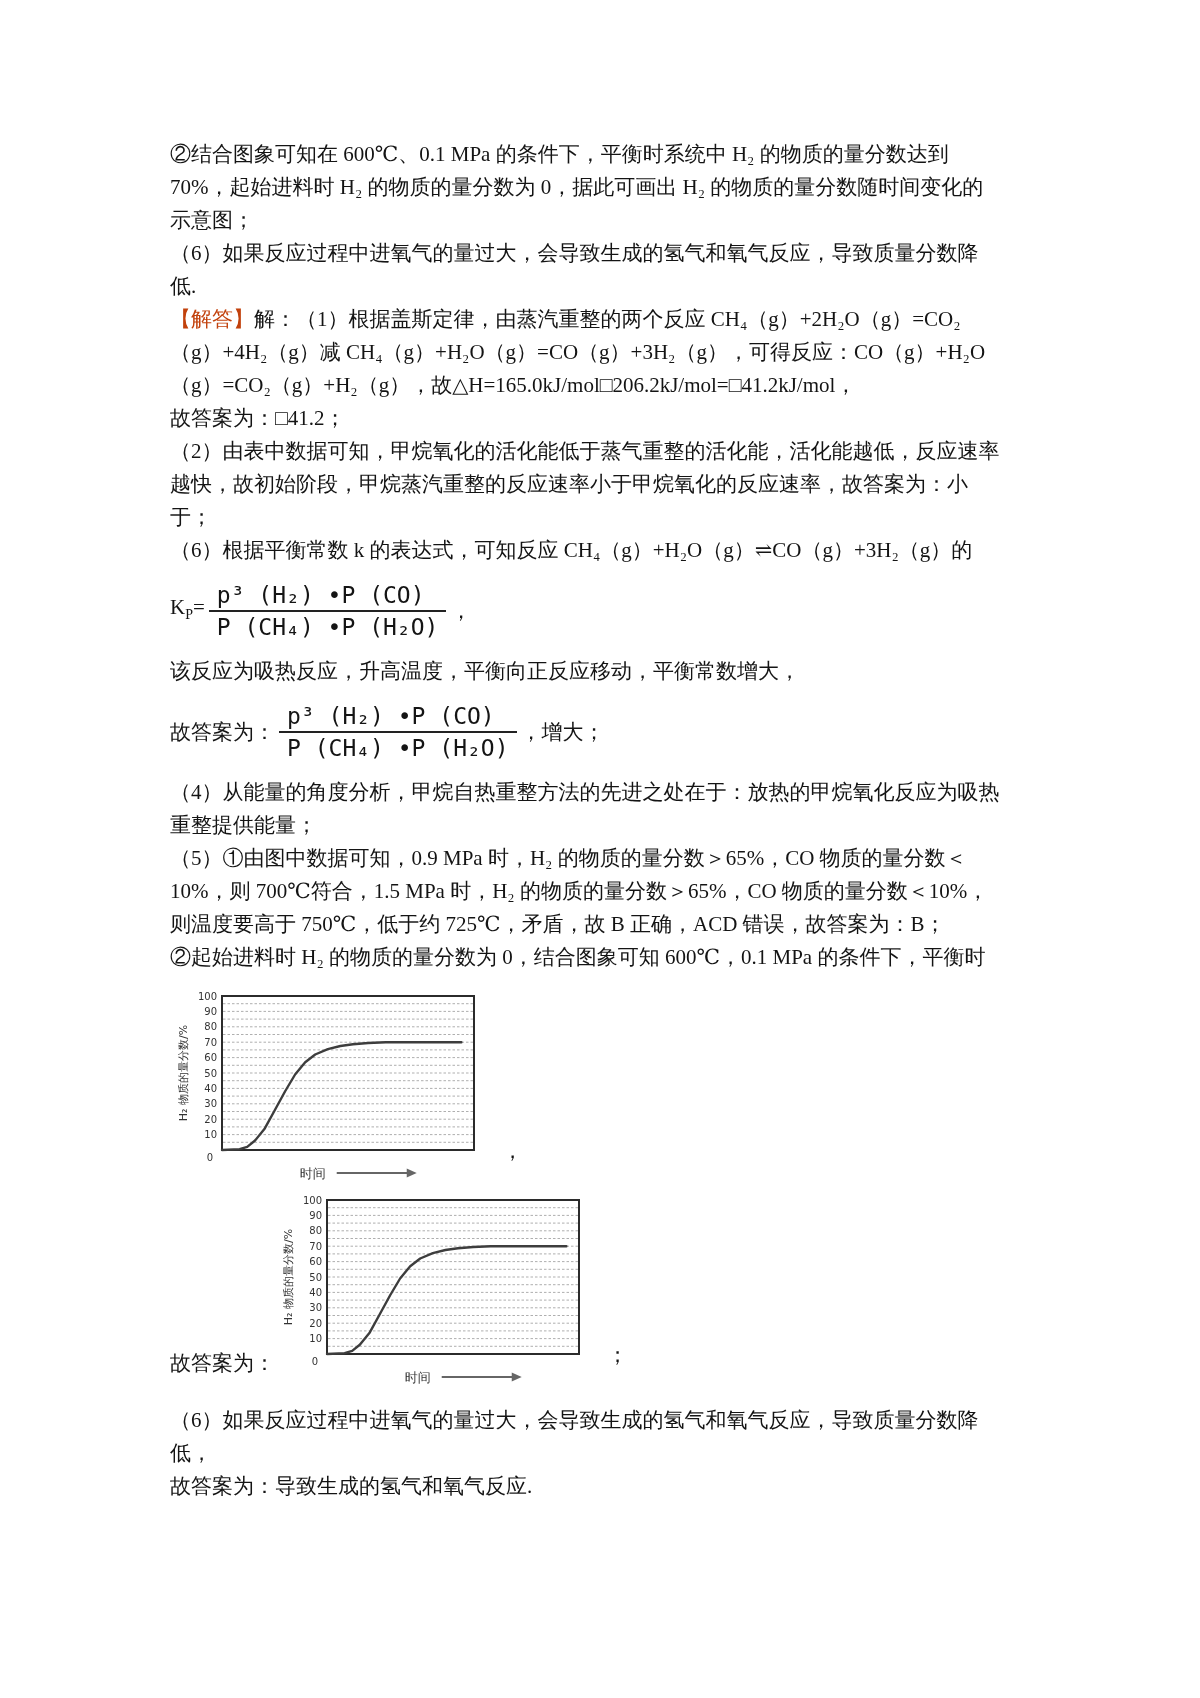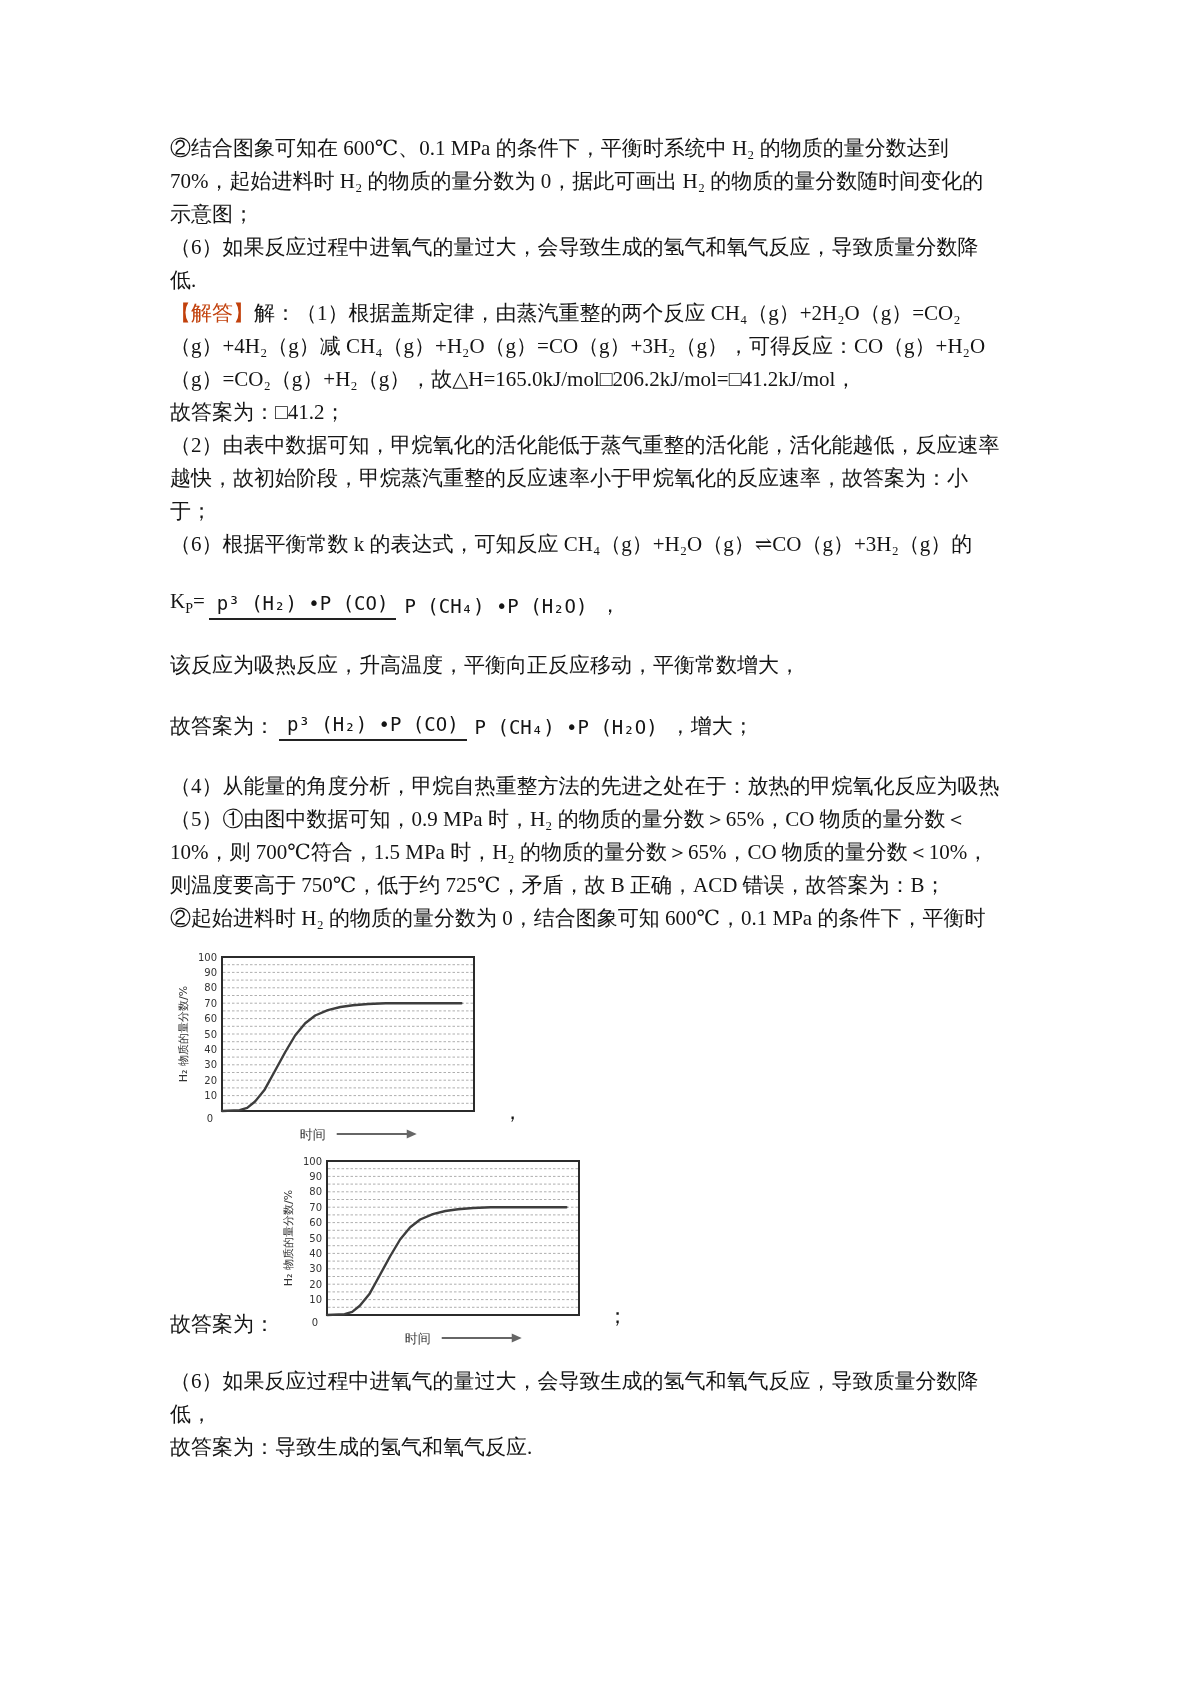--- a/index.html
+++ b/index.html
@@ -2,31 +2,31 @@
 <html><head>
 <meta charset="utf-8">
 <style>
   html,body{margin:0;padding:0;background:#888;}
   #page{
     position:relative;width:1200px;height:1698px;background:#ffffff;
     font-family:"Liberation Serif","DejaVu Serif",serif;
     color:#141414;overflow:hidden;
   }
   #content{
-    position:absolute;left:170px;top:132px;width:870px;
+    position:absolute;left:170px;top:138px;width:870px;
     font-size:21px;line-height:33px;
   }
   .tline{white-space:nowrap;height:33px;}
   .sol-tag{color:#c2410c;}
   
   .formula-row{display:flex;align-items:center;margin:6px 0 6px 0;height:76px;white-space:nowrap;}
   .frac{
-    display:inline-flex;flex-direction:row;text-align:center;
+    display:inline-flex;flex-direction:column;
     font-family:"DejaVu Sans Mono","Liberation Mono",monospace;
-    font-size:19px;line-height:24px;margin:0 4px;
+    font-size:23px;line-height:24px;margin:0 4px;
   }
   .frac .num{padding:0 8px 3px 8px;border-bottom:2px solid #222;}
   .frac .den{padding:3px 8px 0 8px;}
   sub.kp{font-size:14px;}
   
   .chart-row{display:flex;align-items:flex-end;margin-top:16px;}
   .chart-row.second{margin-top:8px;}
   .chart{width:312px;height:196px;}
   .chart text{font-family:"DejaVu Sans","Liberation Sans",sans-serif;fill:#333;}
   .chart-indent{width:6px;}
@@ -72,20 +72,21 @@
     <div class="formula-row">
       <span>故答案为：</span>
       <span class="frac">
         <span class="num">p³ (H₂) •P (CO)</span>
         <span class="den">P (CH₄) •P (H₂O)</span>
       </span>
       <span>，增大；</span>
     </div>
 
     <div class="tline">（4）从能量的角度分析，甲烷自热重整方法的先进之处在于：放热的甲烷氧化反应为吸热</div>
+    <div class="tline">重整提供能量；</div>
     <div class="tline">（5）①由图中数据可知，0.9 MPa 时，H₂ 的物质的量分数＞65%，CO 物质的量分数＜</div>
     <div class="tline">10%，则 700℃符合，1.5 MPa 时，H₂ 的物质的量分数＞65%，CO 物质的量分数＜10%，</div>
     <div class="tline">则温度要高于 750℃，低于约 725℃，矛盾，故 B 正确，ACD 错误，故答案为：B；</div>
     <div class="tline">②起始进料时 H₂ 的物质的量分数为 0，结合图象可知 600℃，0.1 MPa 的条件下，平衡时</div>
 
     <div class="chart-row">
       <span class="chart-indent"></span>
       <div class="chart"><svg width="312" height="196" viewBox="0 0 312 196">
             <line x1="47" y1="152.3" x2="297" y2="152.3" stroke="#8d8d8d" stroke-width="0.7" stroke-dasharray="2.5,2"></line>
             <line x1="47" y1="144.6" x2="297" y2="144.6" stroke="#8d8d8d" stroke-width="0.7" stroke-dasharray="2.5,2"></line>

